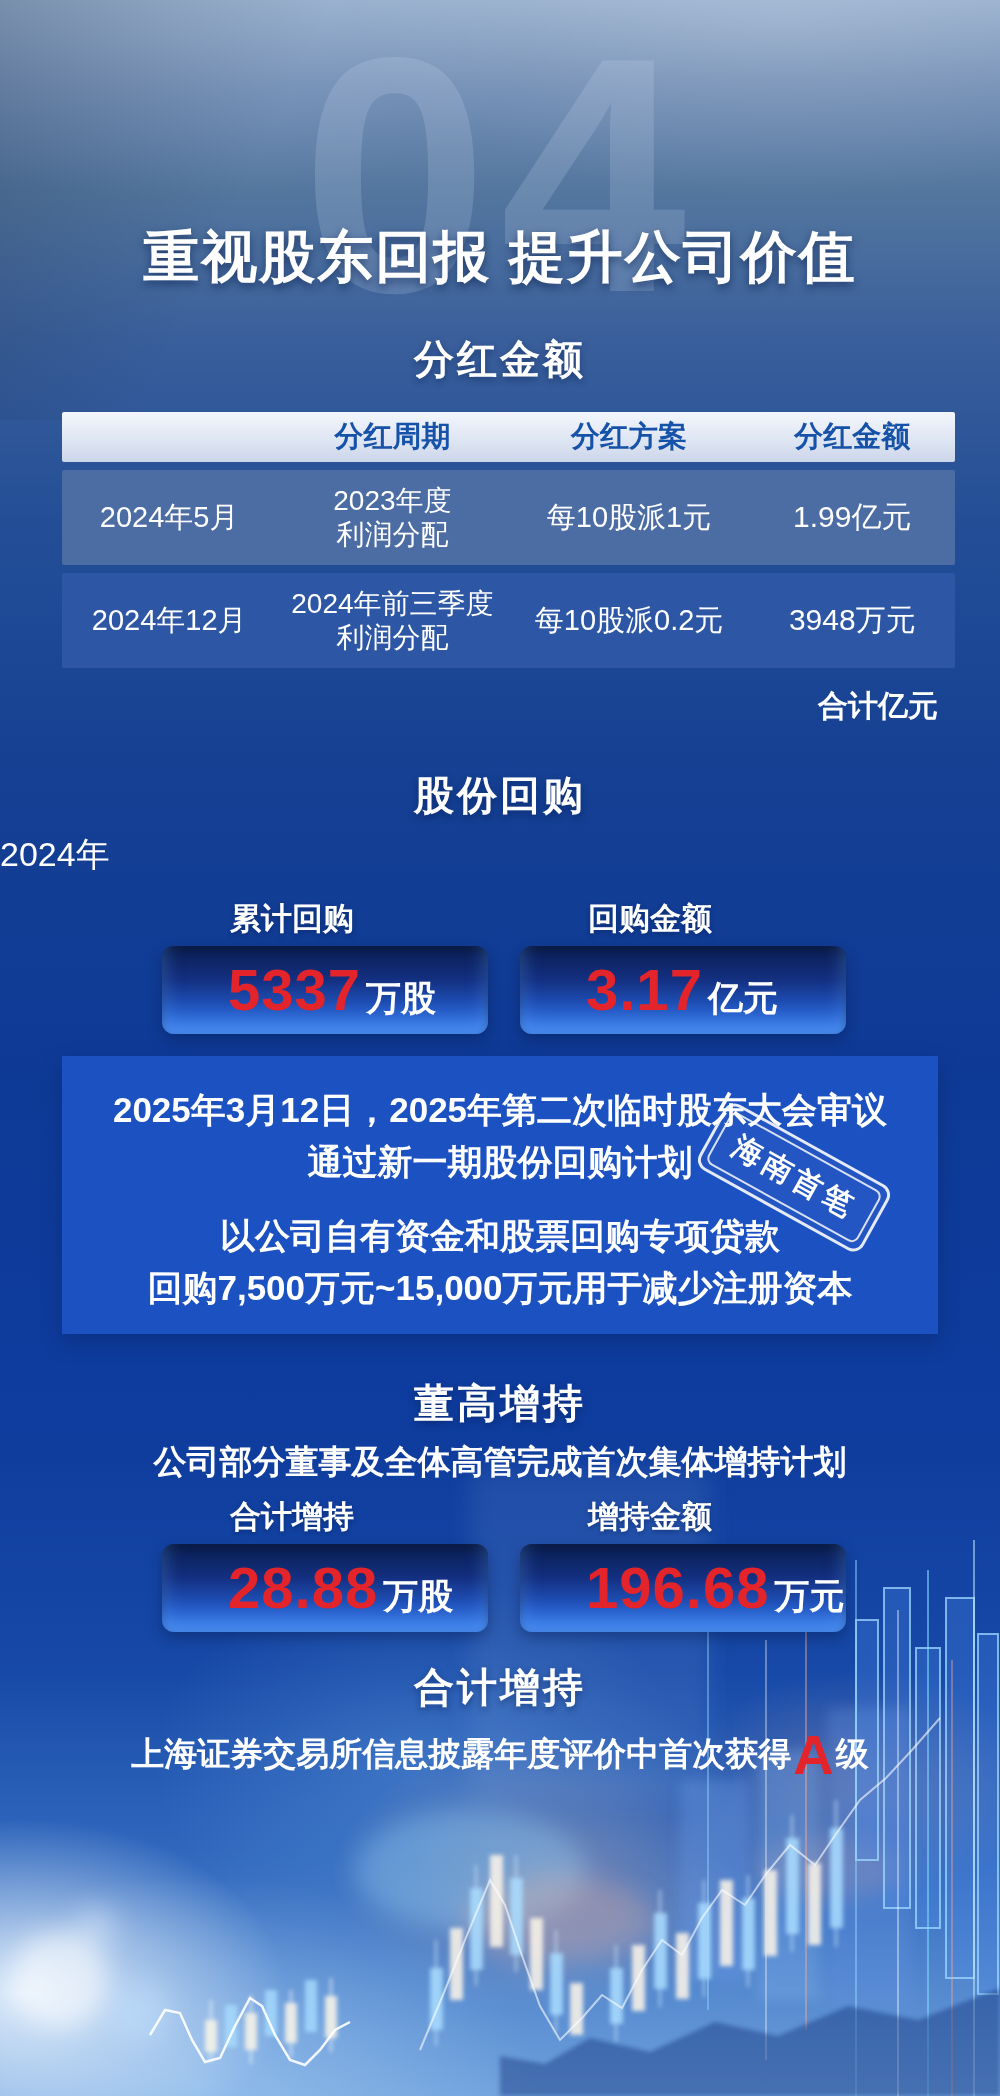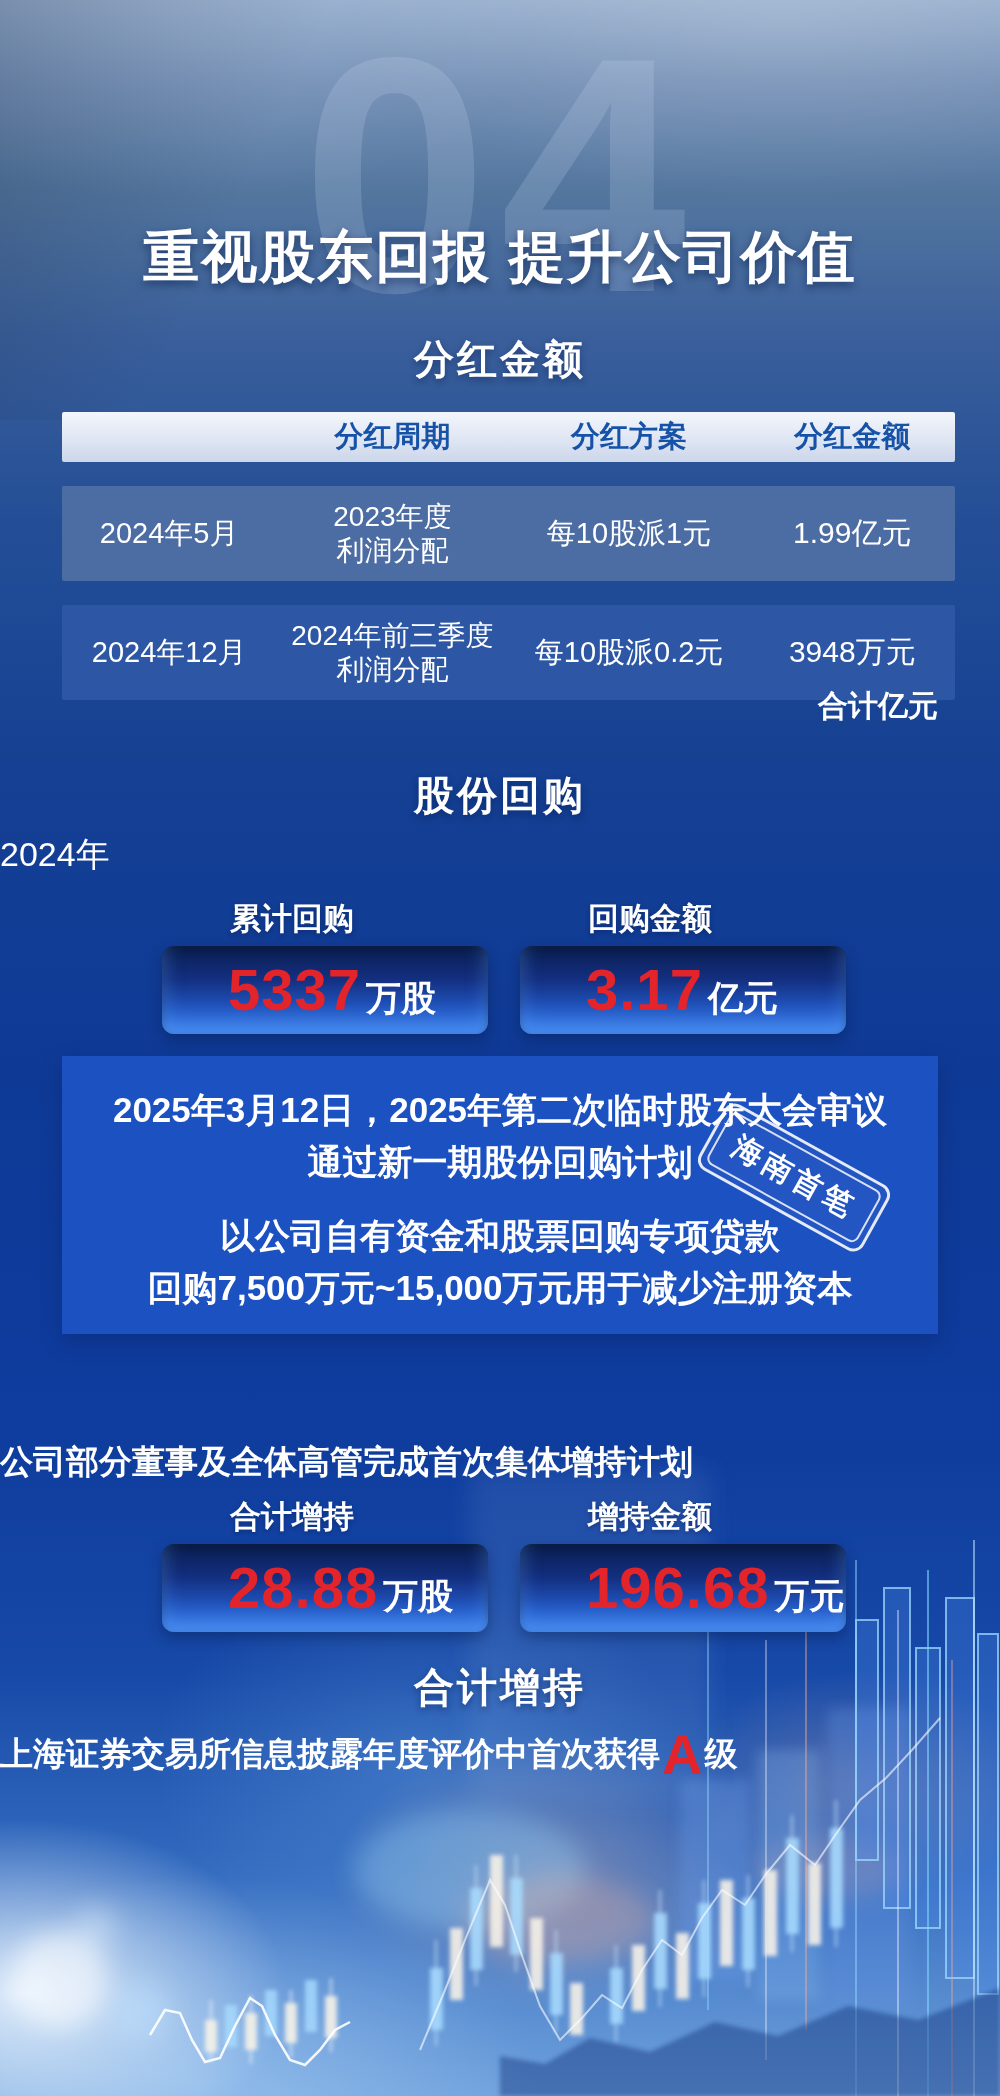--- a/index.html
+++ b/index.html
@@ -28,21 +28,21 @@
   #buyback-title{top:768px}
   #holdings-title{top:1376px}
   #disclosure-title{top:1660px}
 
   
   .div-table{position:absolute;left:62px;top:412px;width:893px;}
   .thead{display:flex;align-items:center;height:50px;border-radius:2px;
     background:linear-gradient(180deg,#f3f6fc 0%,#dde4f2 60%,#ccd6ea 100%);}
   .th{font-size:29px;font-weight:800;color:#1552a8;text-align:center;}
   .c1{width:24%}.c2{width:26%}.c3{width:27%}.c4{width:23%}
-  .trow{display:flex;align-items:center;height:95px;margin-top:24px;border-radius:2px;}
+  .trow{display:flex;align-items:center;height:95px;margin-top:8px;border-radius:2px;}
   .trow.r1{background:#4c6ca4}
   .trow.r2{background:#2d57a5}
   .td{font-size:29px;text-align:center;}
   .td.c2{font-size:28px;line-height:1.18;display:flex;flex-direction:column;}
   .td.c4{font-size:30px;}
 
   .total-line{position:absolute;top:686px;right:62px;display:flex;align-items:baseline;}
   .t-label,.t-unit{font-size:30px;font-weight:700;}
   .t-value{font-size:66px;font-weight:900;color:#e3242b;line-height:1;margin:0 3px;letter-spacing:1px;}
 
@@ -65,21 +65,21 @@
   .panel{position:absolute;left:62px;top:1056px;width:876px;height:278px;background:#1c51c2;
     box-shadow:0 8px 20px rgba(4,18,60,.25);}
   .panel p{margin:0;text-align:center;font-size:35px;font-weight:700;line-height:52px;}
   .panel .p1{margin-top:28px}
   .panel .p3{margin-top:22px}
   .stamp{position:absolute;right:50px;top:84px;transform:rotate(29deg);
     border:3px solid rgba(255,255,255,.88);border-radius:12px;padding:5px;background:rgba(255,255,255,.03);}
   .stamp-inner{display:block;border:2px solid rgba(255,255,255,.82);border-radius:8px;
     padding:7px 16px;font-size:30px;font-weight:800;letter-spacing:4px;}
 
-  .subtitle{position:absolute;left:0;width:100%;font-size:33px;font-weight:600;}
+  .subtitle{position:absolute;left:0;width:100%;text-align:center;font-size:33px;font-weight:600;}
   #holdings-subtitle{top:1440px}
   #disclosure-subtitle{top:1722px}
   .grade{color:#e3242b;font-size:56px;font-weight:900;vertical-align:-9px;margin:0 2px;}
 
   
   .photo{position:absolute;left:0;top:1450px;width:1000px;height:646px;pointer-events:none;
     background:
       radial-gradient(430px 280px at 2% 84%, rgba(238,247,255,.88), rgba(238,247,255,0) 62%),
       radial-gradient(520px 320px at 20% 98%, rgba(175,212,248,.55), rgba(175,212,248,0) 65%),
       radial-gradient(380px 230px at 56% 66%, rgba(242,186,158,.32), rgba(242,186,158,0) 60%),
@@ -270,20 +270,21 @@
   <div class="panel">
     <p class="p1">2025年3月12日，2025年第二次临时股东大会审议</p>
     <p class="p2">通过新一期股份回购计划</p>
     <p class="p3">以公司自有资金和股票回购专项贷款</p>
     <p class="p4">回购7,500万元~15,000万元用于减少注册资本</p>
     <div class="stamp">
       <span class="stamp-inner">海南首笔</span>
     </div>
   </div>
 
+  <h2 class="sec-title" id="holdings-title">董高增持</h2>
   <div class="subtitle" id="holdings-subtitle">公司部分董事及全体高管完成首次集体增持计划</div>
 
   <div class="stat" id="stat-h-1">
     <div class="stat-label">合计增持</div>
     <div class="stat-box">
       <span class="stat-value">28.88</span>
       <span class="stat-unit">万股</span>
     </div>
   </div>
   <div class="stat" id="stat-h-2">

